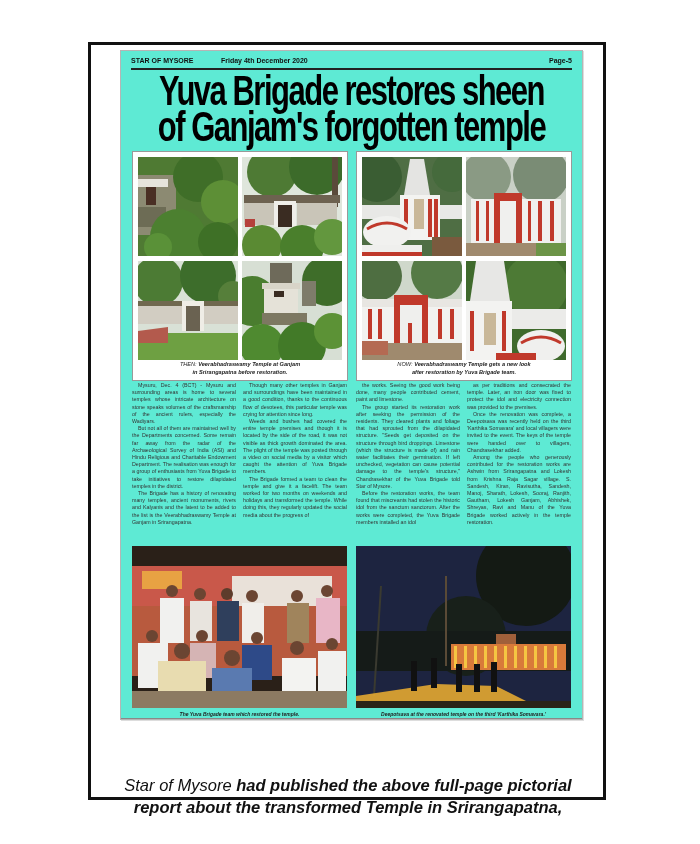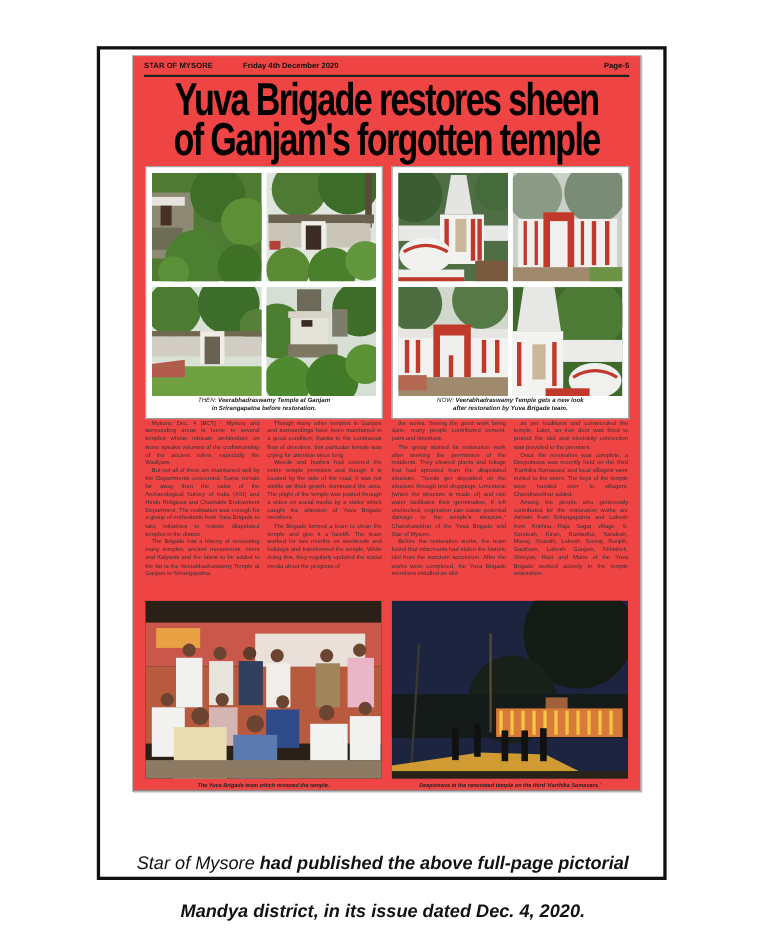--- a/index.html
+++ b/index.html
@@ -1,18 +1,18 @@
 <!DOCTYPE html>
 <html><head>
 <meta charset="utf-8">
 <style>
   html, body { margin:0; padding:0; background:#ffffff; }
   body { width:700px; height:844px; position:relative; overflow:hidden; font-family:"Liberation Sans", sans-serif; }
   .frame { position:absolute; left:88px; top:42px; width:512px; height:752px; border:3px solid #111; background:#fff; }
-  .page { position:absolute; left:120px; top:50px; width:461px; height:668px; border:1px solid #b5b5b5; background:#ef4444; box-shadow:1px 1px 0 #ddd; }
+  .page { position:absolute; left:120px; top:50px; width:461px; height:668px; border:1px solid #b5b5b5; background:#5eead4; box-shadow:1px 1px 0 #ddd; }
   .masthead { position:absolute; left:10px; right:10px; top:5px; height:12px; font-size:7px; font-weight:bold; color:#111; border-bottom:2px solid #222; }
   .masthead .pub { position:absolute; left:0; top:1px; }
   .masthead .date { position:absolute; left:90px; top:1px; }
   .masthead .pageno { position:absolute; right:0; top:1px; }
   .headline { position:absolute; left:0; right:0; text-align:center; font-family:"Liberation Sans", sans-serif; font-weight:bold; color:#000; letter-spacing:-1.5px; transform:scaleY(1.35); }
   .h1 { top:23px; font-size:31px; line-height:34px; }
   .h2 { top:59px; font-size:31px; line-height:34px; }
   .panel { position:absolute; top:100px; width:214px; height:228px; border:1px solid #999; background:#fff; }
   .panel.left { left:11px; }
   .panel.right { left:235px; }
@@ -299,15 +299,14 @@
       </g>
     </svg>
   </div>
   <div class="bcap" style="left:235px;">Deepotsava at the renovated temple on the third 'Karthika Somavara.'</div>
 
   <div class="bottomrule"></div>
 </div>
 
 <div class="summary">
   <span class="pubname">Star of Mysore</span><b> had published the above full-page pictorial</b><br>
-  <br>
-  <b>Mandya district, in its issue dated Dec. 4, 2020.</b>
+  <b>report about the transformed Temple in Srirangapatna,</b><br>
 </div>
 
 </body></html>

